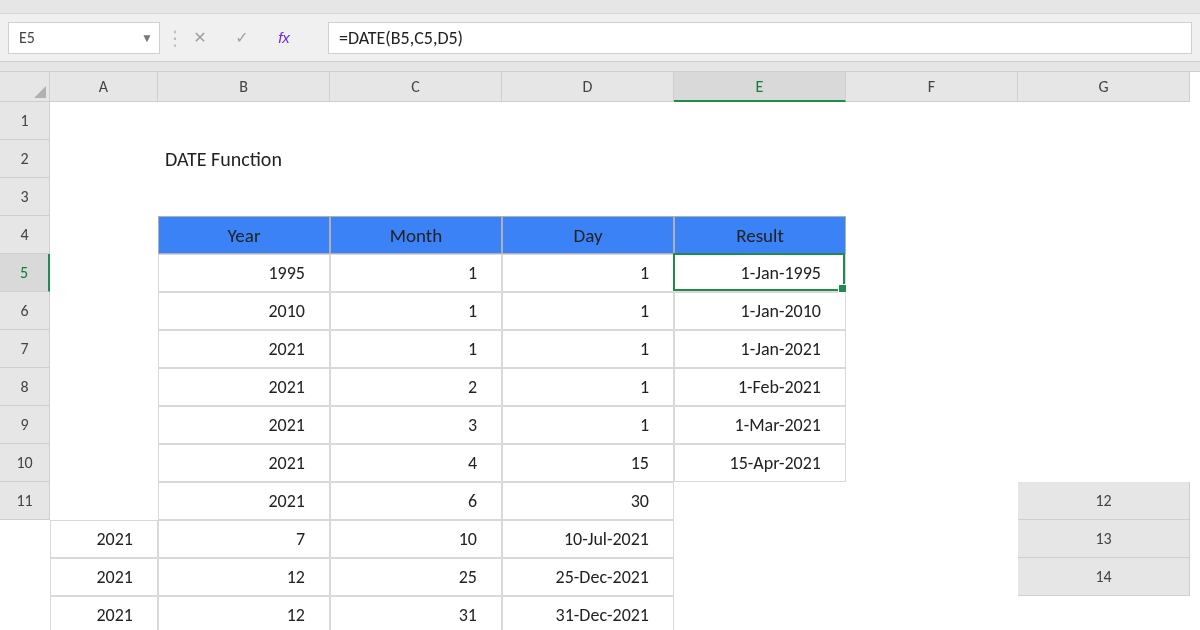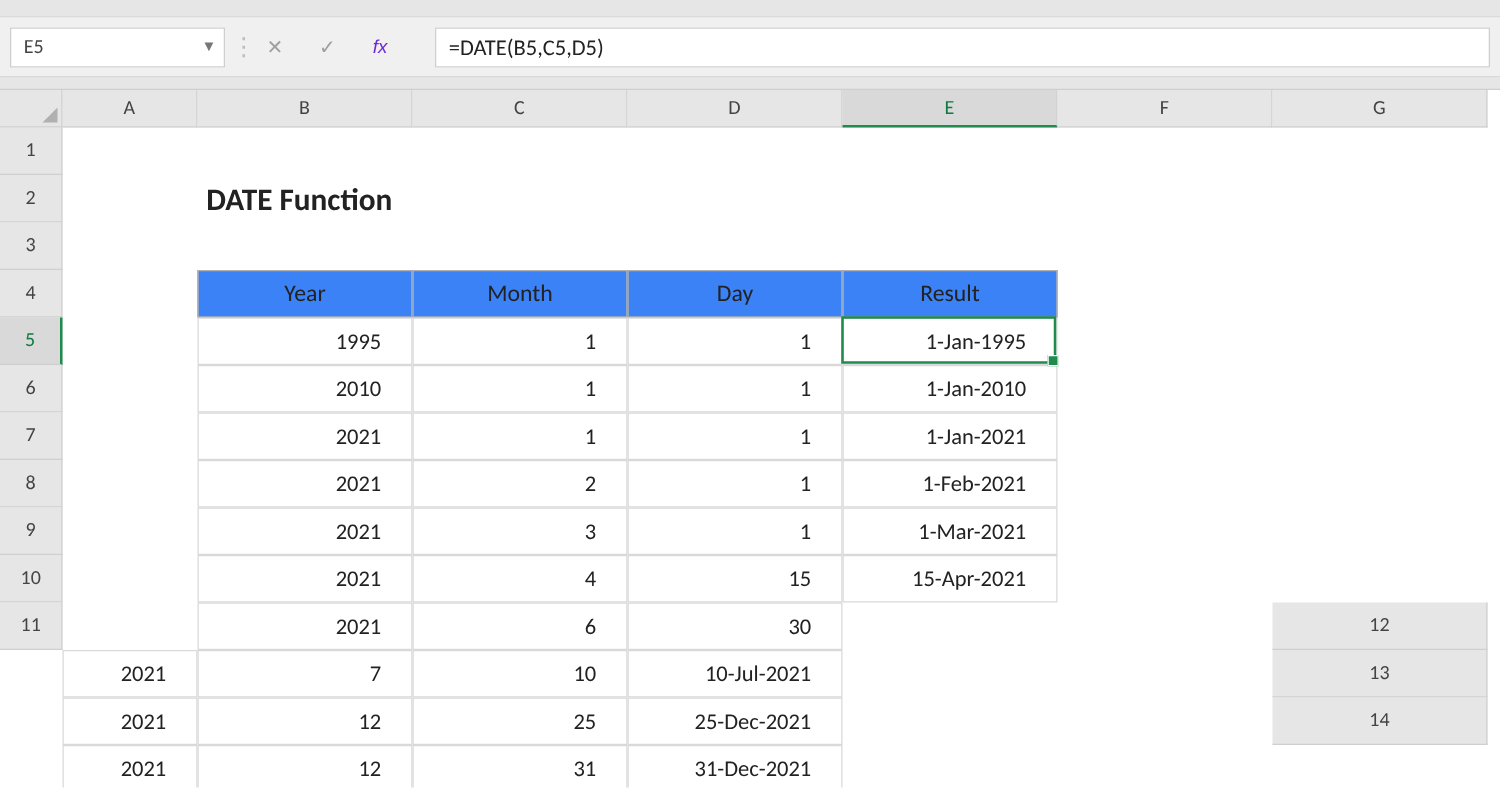--- a/index.html
+++ b/index.html
@@ -21,21 +21,21 @@
   .formula-bar {
     height: 48px;
     background: #f0f0f0;
     display: flex;
     align-items: center;
     border-bottom: 1px solid #cfcfcf;
     padding-left: 8px;
     gap: 10px;
   }
   .name-box {
-    width: 172px;
+    width: 152px;
     height: 32px;
     background: #fff;
     border: 1px solid #cfcfcf;
     display: flex;
     align-items: center;
     padding-left: 10px;
     font-size: 16px;
     color: #444;
     justify-content: space-between;
     padding-right: 6px;
@@ -129,21 +129,21 @@
     border-bottom:12px solid #b0b0b0;
   }
   .cell {
     height:38px;
     border:1px solid transparent;
     display:flex;
     align-items:center;
     padding:0 6px;
     font-size:18px;
   }
-  .title-cell { font-weight:bold; font-size:25px; color:#222; }
+  .title-cell { font-weight:normal; font-size:20px; color:#222; }
 
   
   .tbl-hdr {
     background:#3b82f6;
     border:1px solid #b0b0b0;
     justify-content:center;
     font-size:19px;
     color:#222;
   }
   .tbl-cell {

